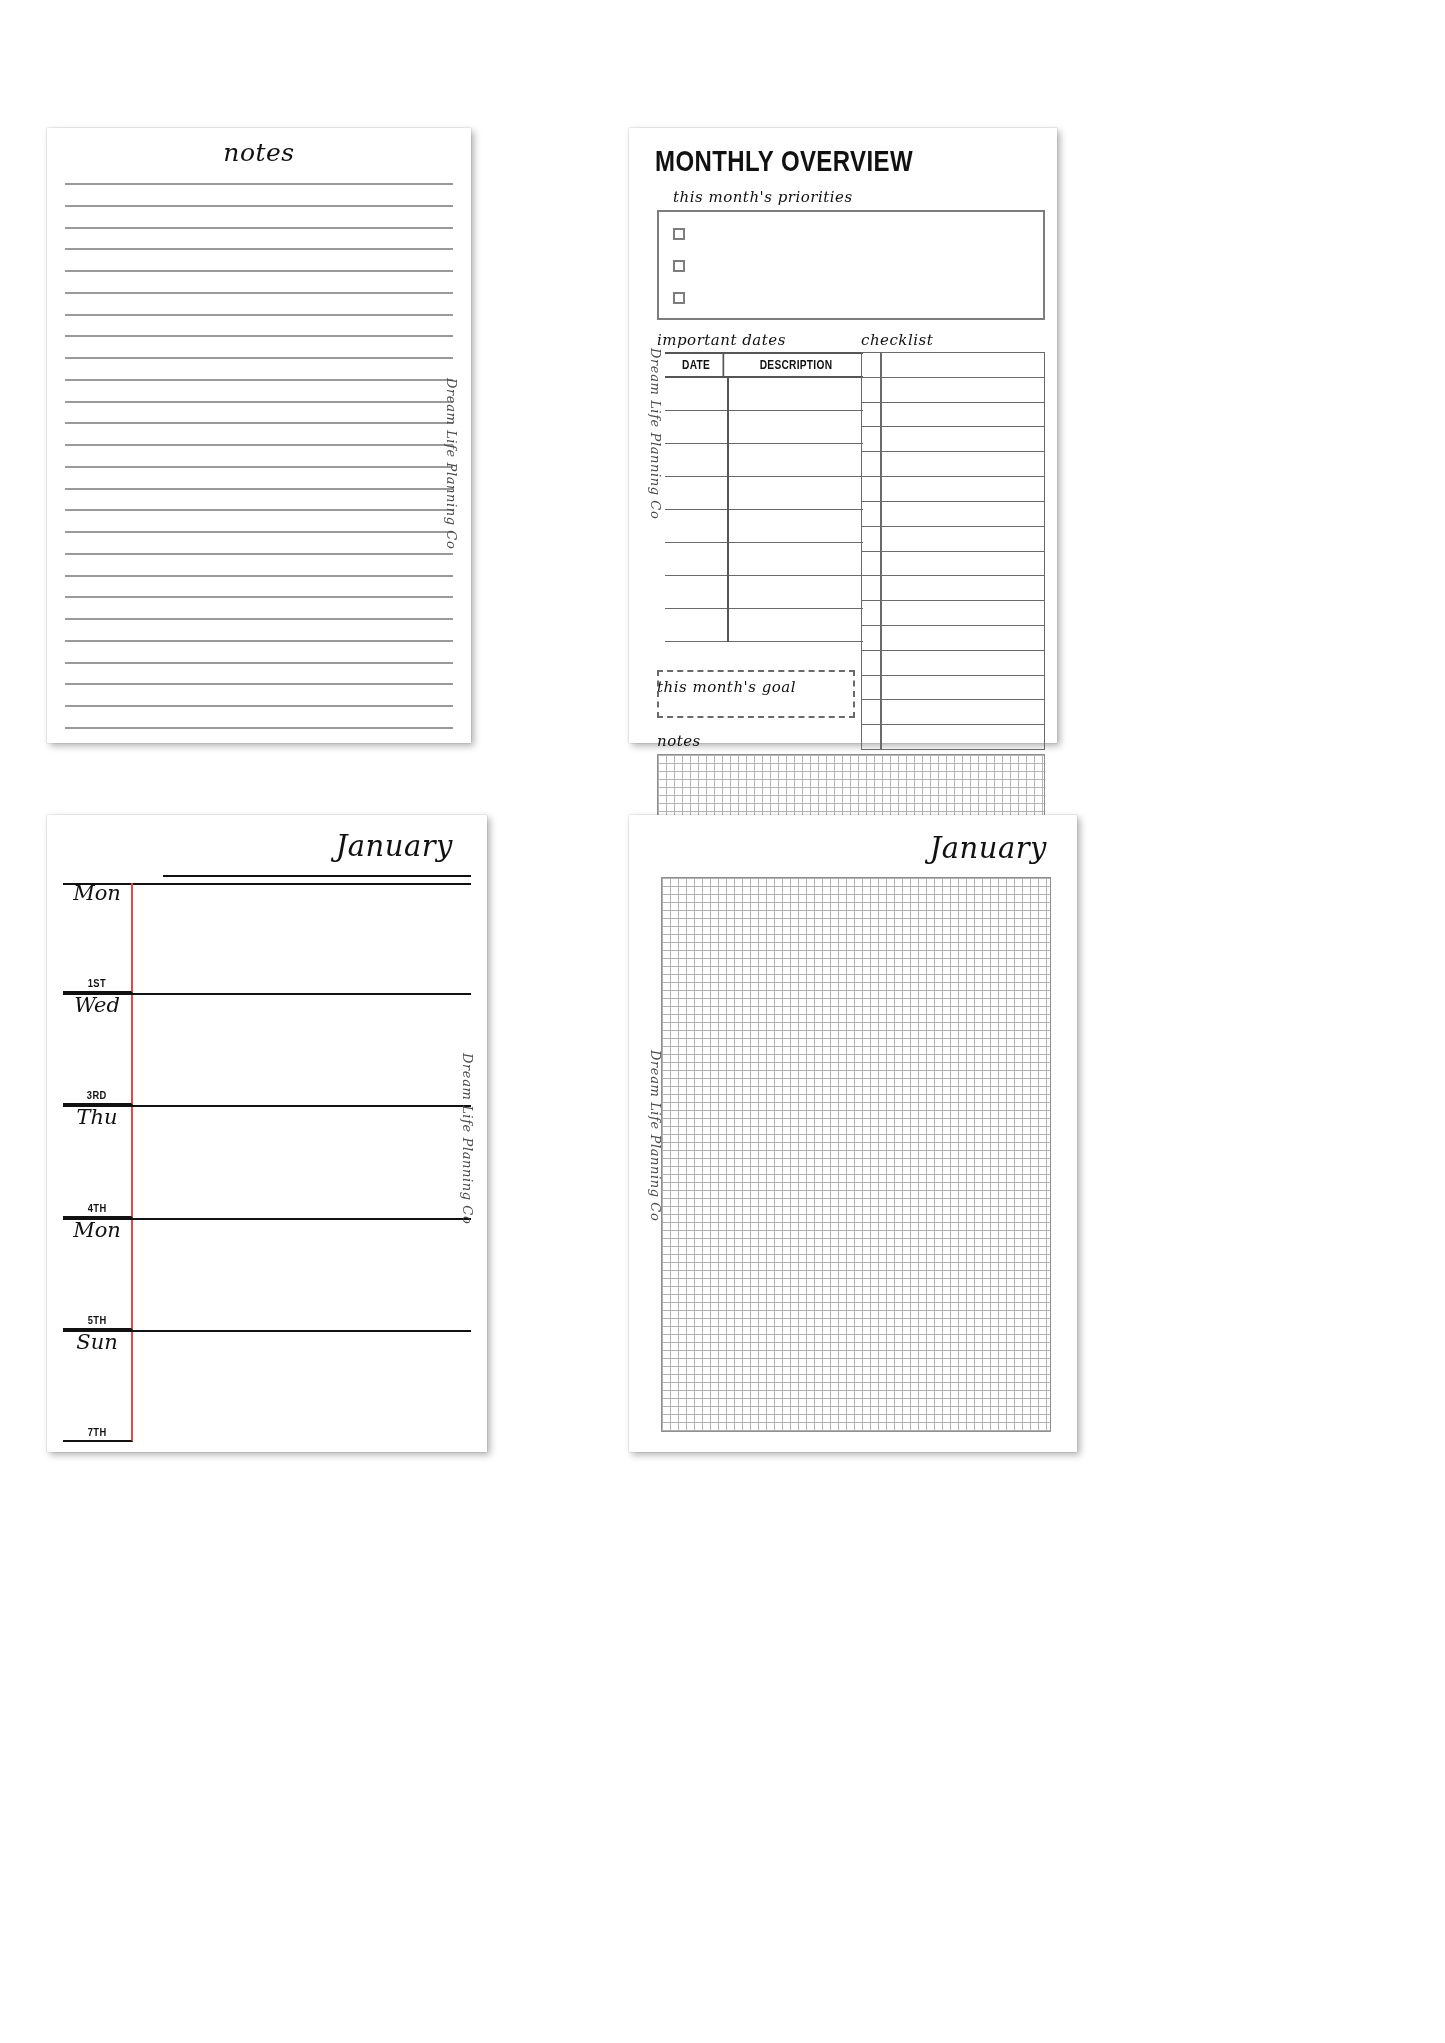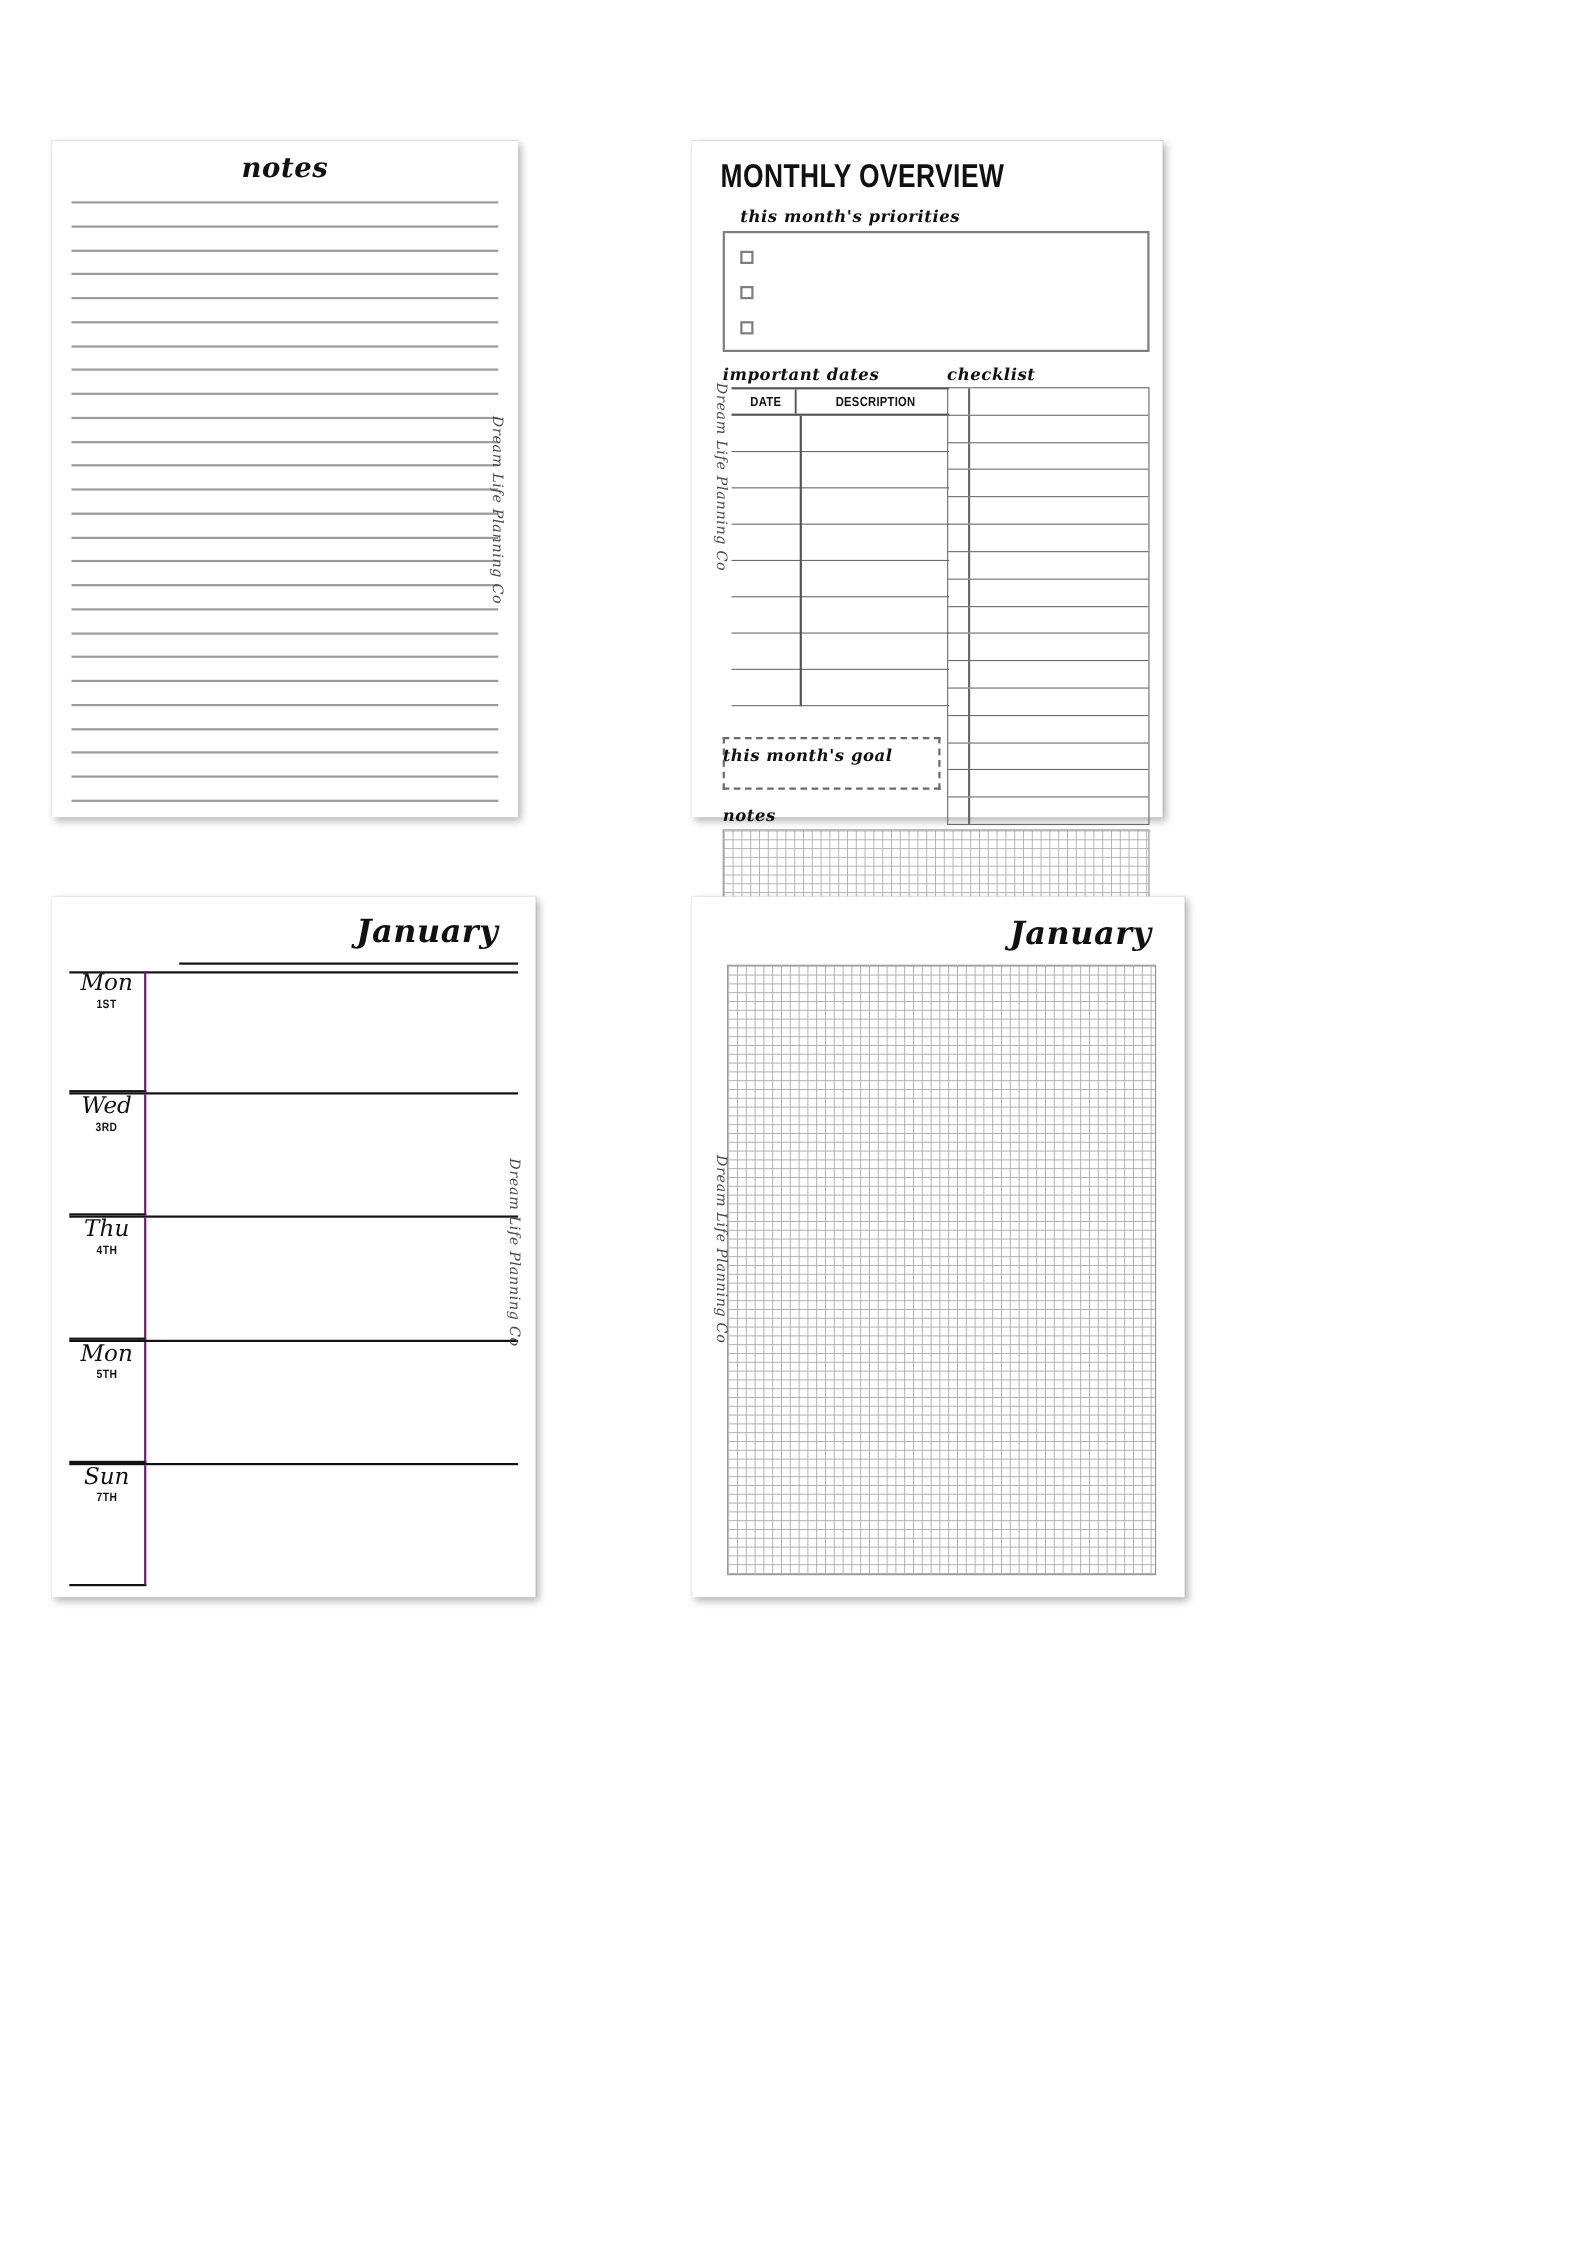--- a/index.html
+++ b/index.html
@@ -20,21 +20,21 @@
     position: absolute;
     background: #ffffff;
     box-shadow: 3px 3px 7px rgba(0,0,0,0.30), 0 0 1px rgba(0,0,0,0.35);
     box-sizing: border-box;
   }
 
   
   .script {
     font-family: "DejaVu Serif", serif;
     font-style: italic;
-    font-weight: 700;
+    font-weight: 400;
     color: #111111;
     letter-spacing: 0.5px;
     white-space: nowrap;
   }
   .cond-caps {
     font-family: "Liberation Sans Narrow", "Liberation Sans", sans-serif;
     font-weight: 700;
     letter-spacing: 0.5px;
     color: #111111;
     text-transform: uppercase;
@@ -234,27 +234,27 @@
   }
   .day-row {
     flex: 1;
     display: flex;
     position: relative;
     border-bottom: 2px solid #111;
   }
   .day-row:last-child { border-bottom: none; }
   .day-cell {
     width: 70px;
-    border-right: 2px solid #701a75;
+    border-right: 2px solid #ef4444;
     border-bottom: 2px solid #111;
     box-sizing: border-box;
     display: flex;
     flex-direction: column;
     align-items: center;
-    justify-content: flex-start;
+    justify-content: space-between;
     padding-bottom: 2px;
   }
   .day-row:last-child .day-cell { border-bottom: 2px solid #111; }
   .day-name {
     font-family: "DejaVu Serif", serif;
     font-style: italic;
     font-size: 21px;
     line-height: 1;
     color: #111;
   }

